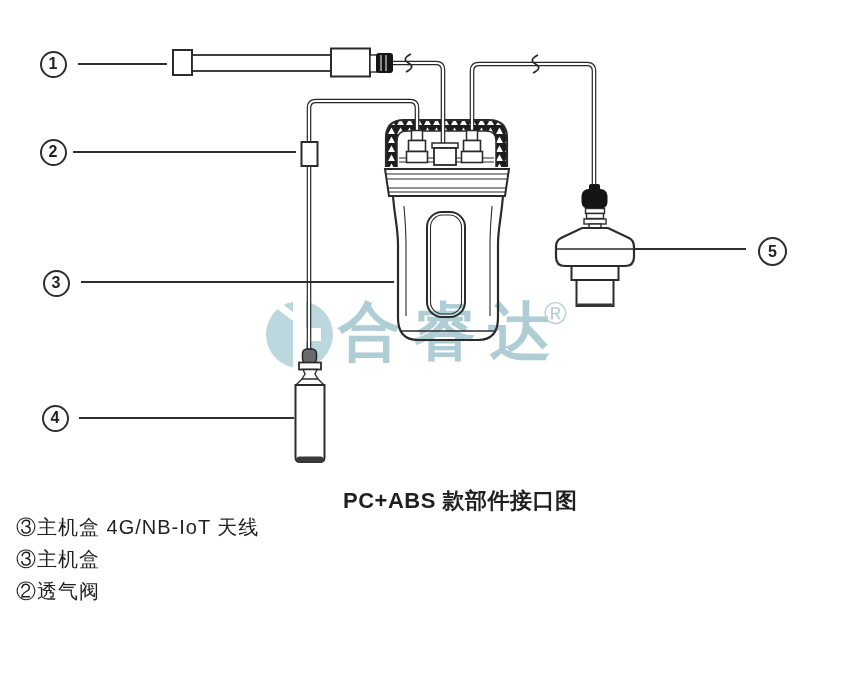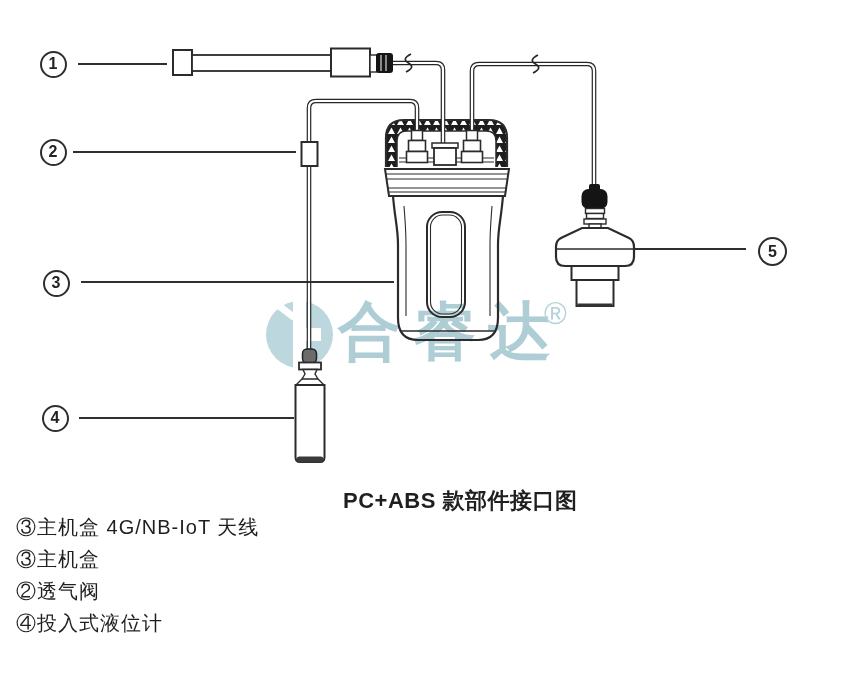--- a/index.html
+++ b/index.html
@@ -158,16 +158,15 @@
   <div class="callout" style="left:42.5px;top:269.5px;">3</div>
   <div class="callout" style="left:41.5px;top:404.5px;">4</div>
   <div class="callout" style="left:758px;top:237px;width:29px;height:29px;">5</div>
 
   <div class="caption">PC+ABS 款部件接口图</div>
 
   <div id="legend">
     <div class="legend-item">③主机盒 4G/NB-IoT 天线</div>
     <div class="legend-item">③主机盒</div>
     <div class="legend-item">②透气阀</div>
-    <div class="legend-item">④投入式液位计</div>
   </div>
 
 </div>
 
 </body></html>

